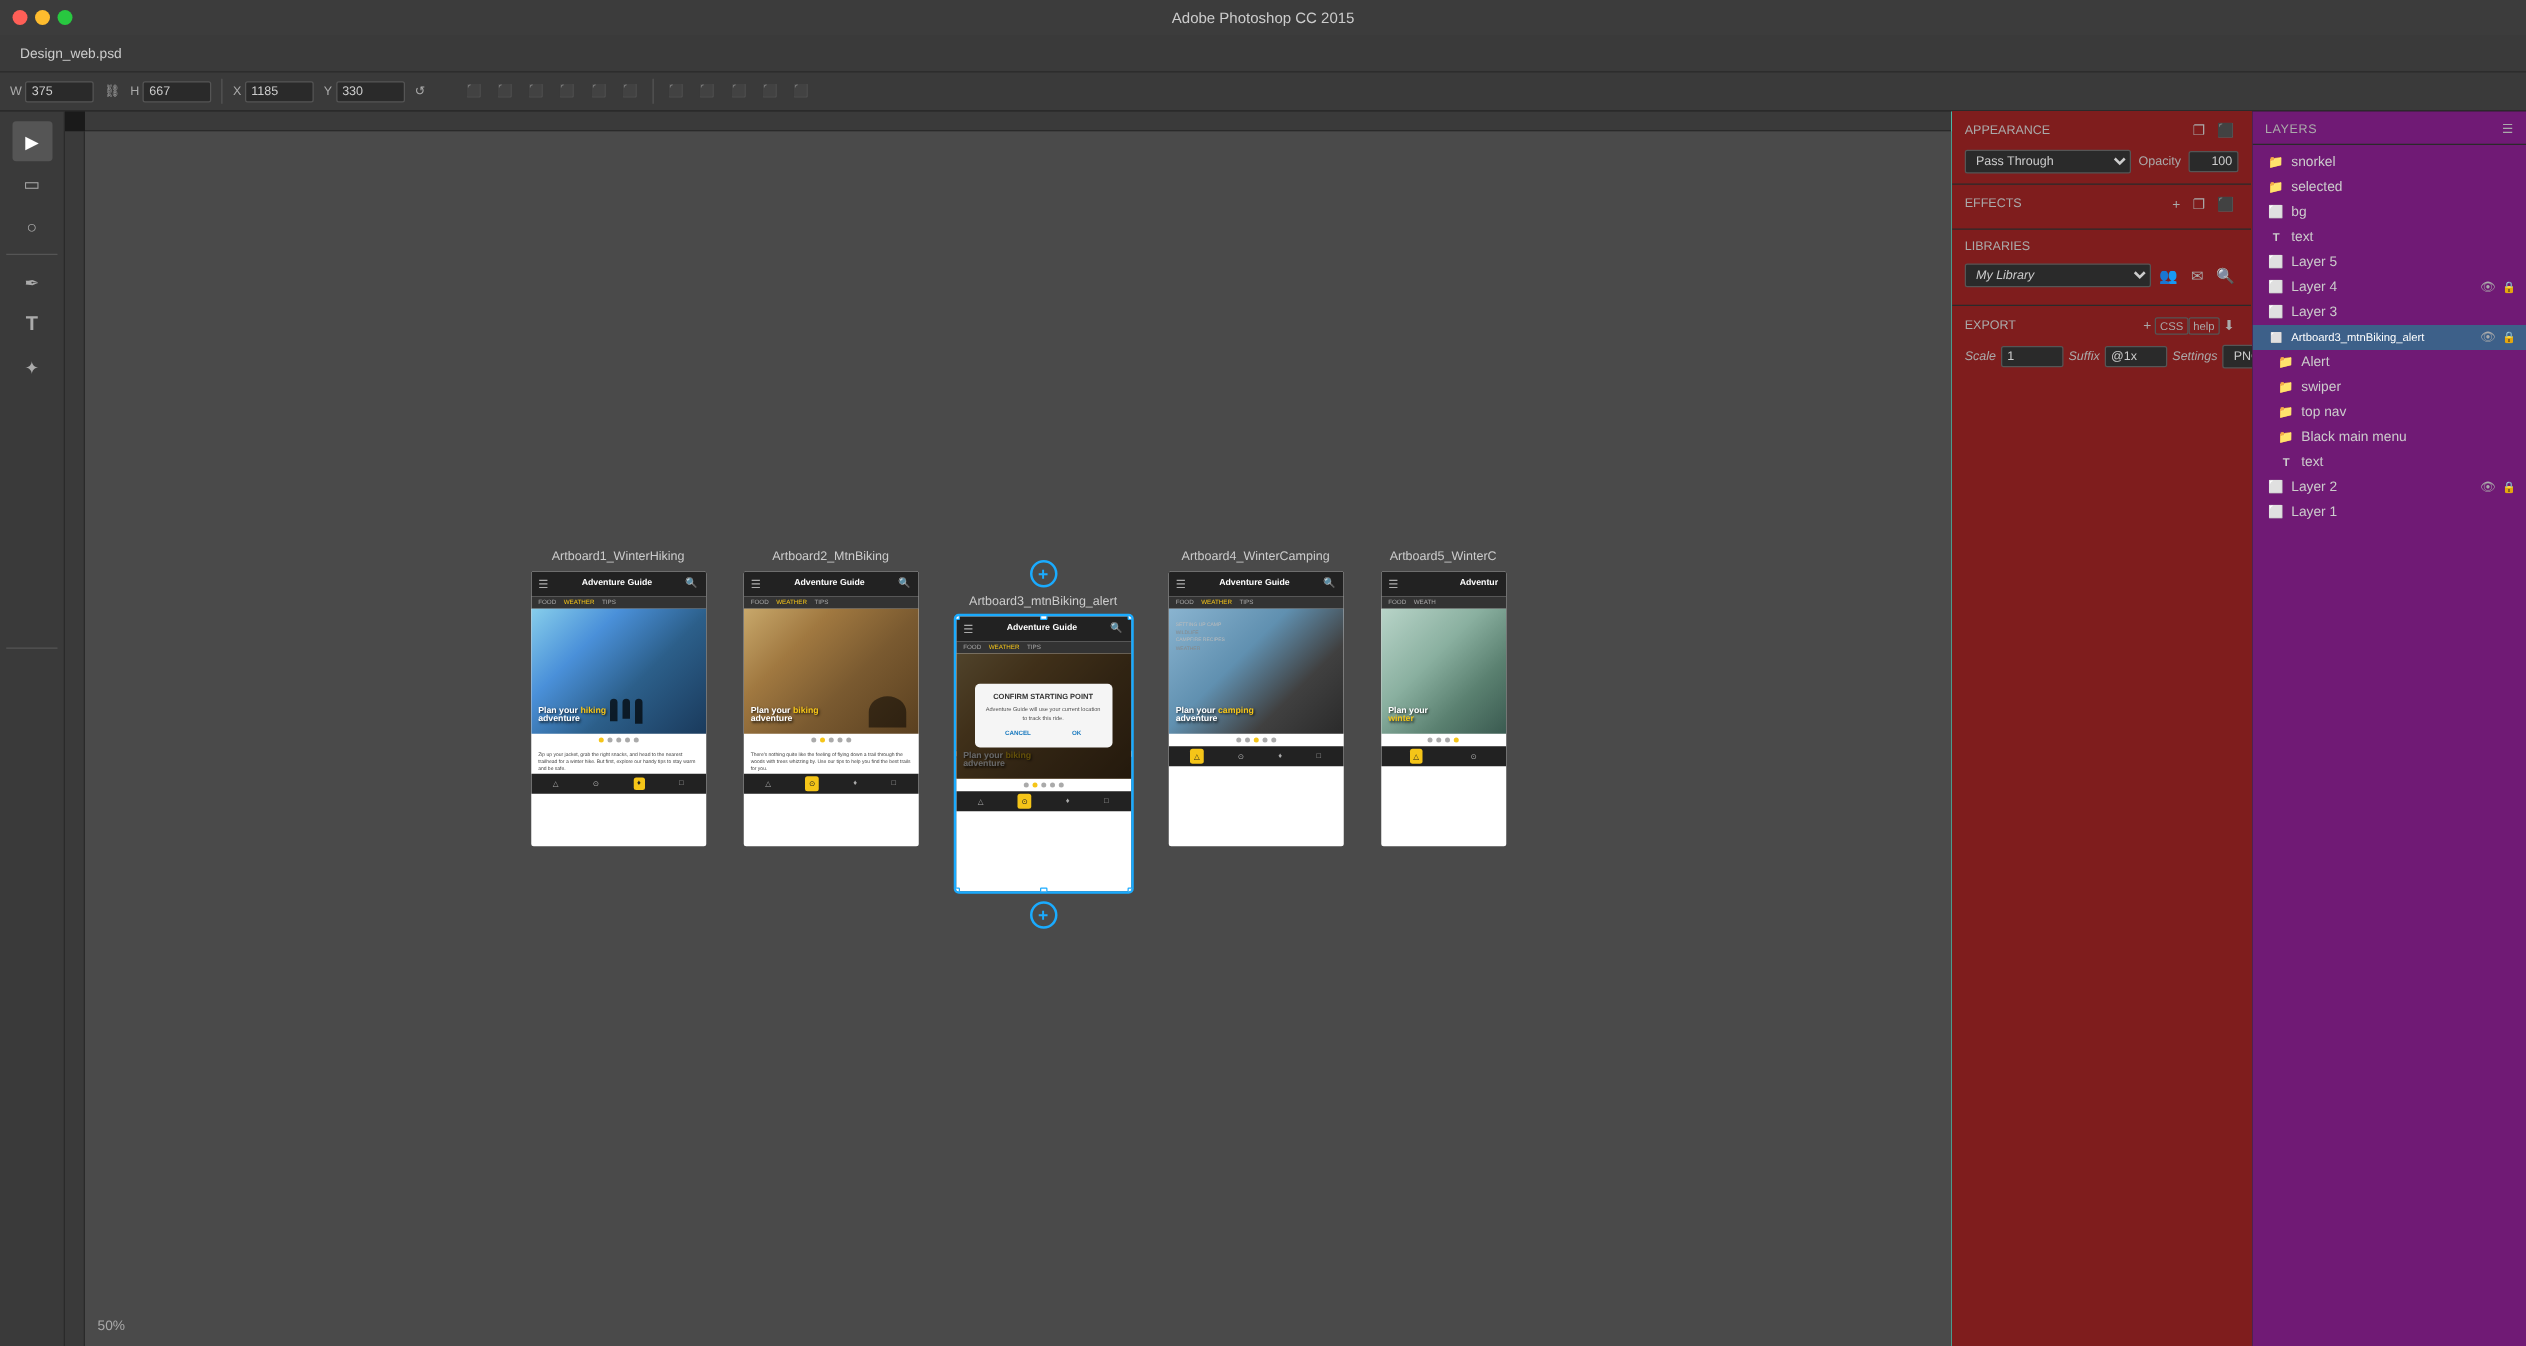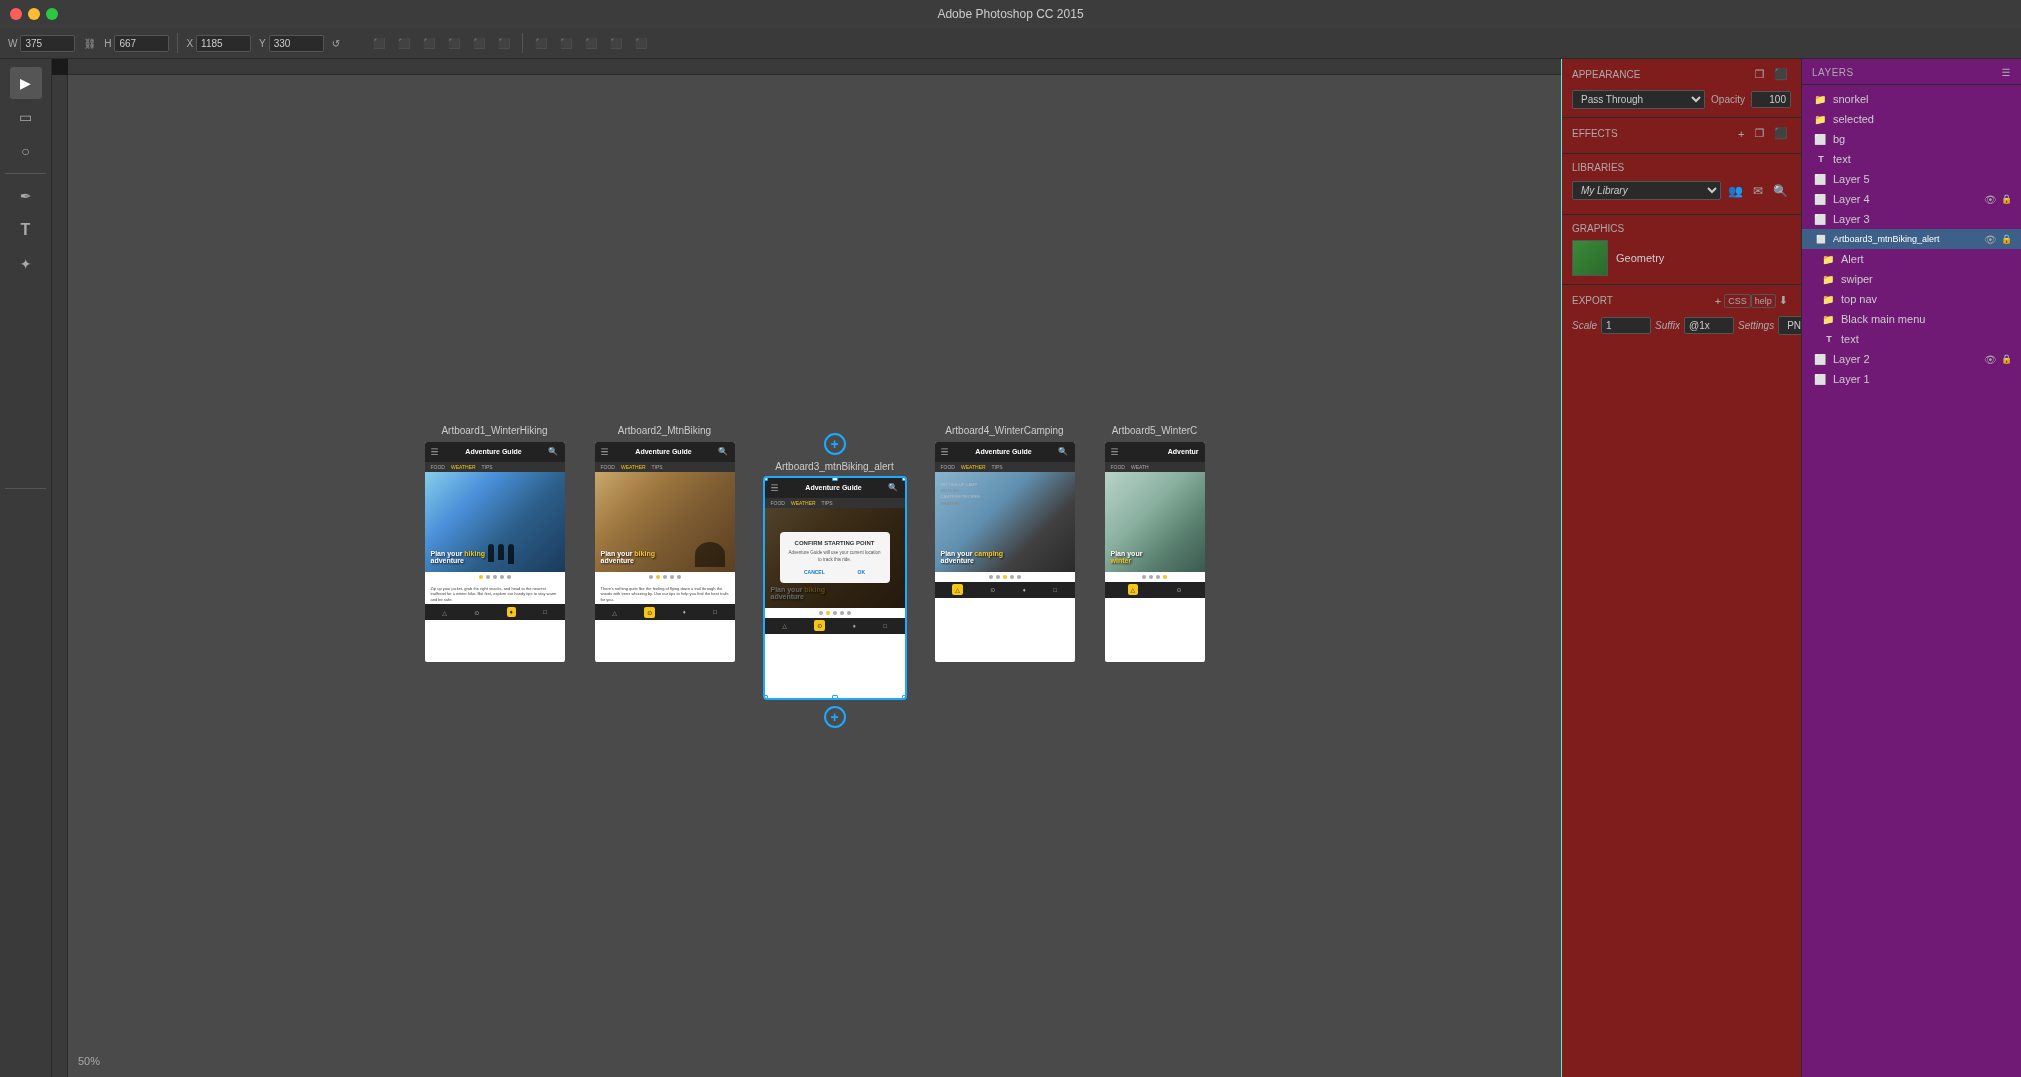--- a/index.html
+++ b/index.html
@@ -668,20 +668,23 @@
       <div class="traffic-light tl-yellow"></div>
       <div class="traffic-light tl-green"></div>
     </div>
     <span class="title-bar-title">Adobe Photoshop CC 2015</span>
   </div>
 </div>
 
 <div class="app-container">
 
   <div class="main-toolbar">
+    <div class="main-toolbar-row1">
+      <span class="doc-name">Design_web.psd</span>
+    </div>
 
     <div class="main-toolbar-row2">
       <div class="prop-group">
         <span class="prop-label">W</span>
         <input class="prop-input" type="text" value="375" style="">
       </div>
       <span class="link-icon">⛓</span>
       <div class="prop-group">
         <span class="prop-label">H</span>
         <input class="prop-input" type="text" value="667" style="">
@@ -996,27 +999,20 @@
             <select class="library-select">
               <option>My Library</option>
               <option>Adobe Stock</option>
             </select>
             <button class="library-action-btn">👥</button>
             <button class="library-action-btn">✉</button>
             <button class="library-action-btn">🔍</button>
           </div>
         </div>
 
-        <div class="graphics-section">
-          <div class="graphics-title">GRAPHICS</div>
-          <div class="graphics-item">
-            <div class="graphics-thumb"></div>
-            <span class="graphics-name">Geometry</span>
-          </div>
-        </div>
 
         <div class="export-section">
           <div class="export-header">
             <span class="export-title">EXPORT</span>
             <button class="icon-btn">+</button>
             <button class="icon-btn" style="font-size:9px; border:1px solid #555; padding: 1px 3px; border-radius:2px;">CSS</button>
             <button class="icon-btn" style="font-size:9px; border:1px solid #555; padding: 1px 3px; border-radius:2px;">help</button>
             <button class="icon-btn">⬇</button>
           </div>
           <div class="export-row">

